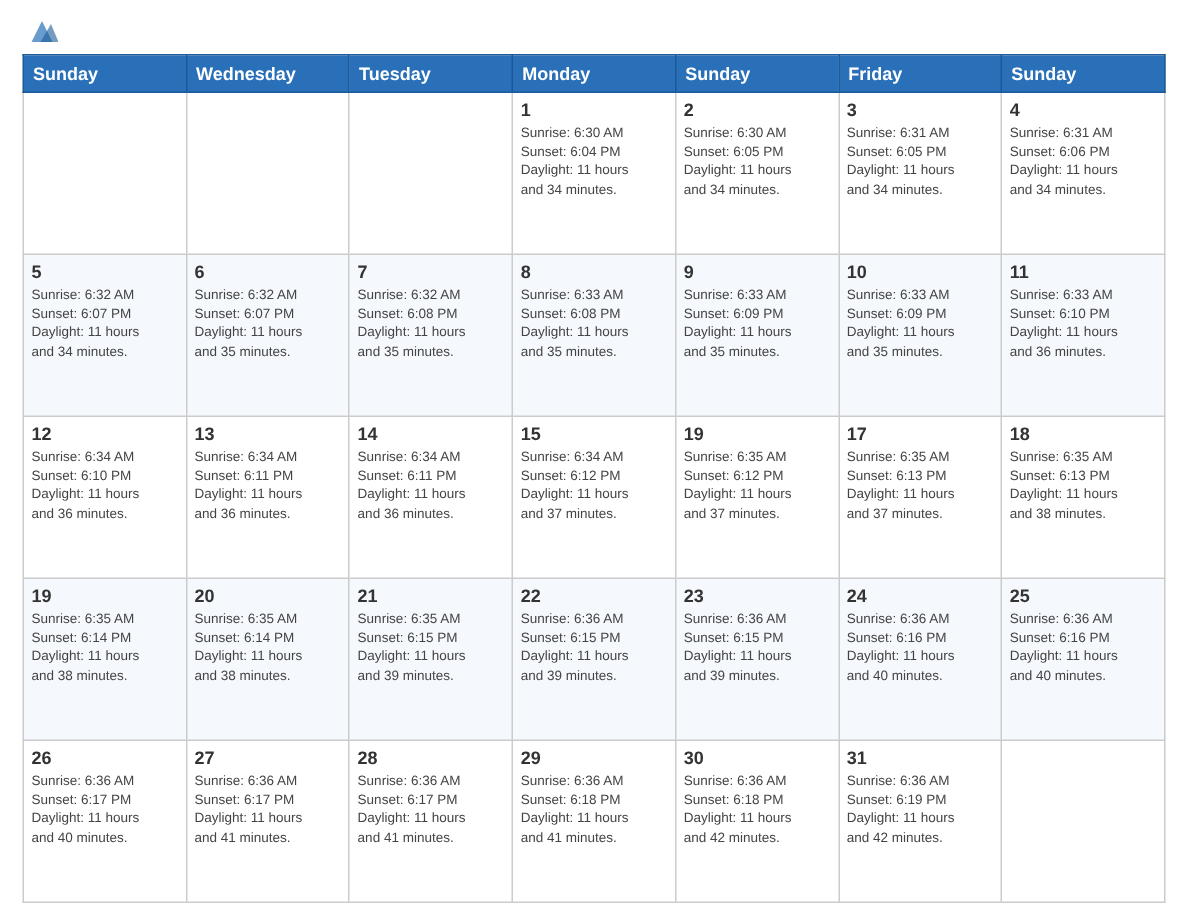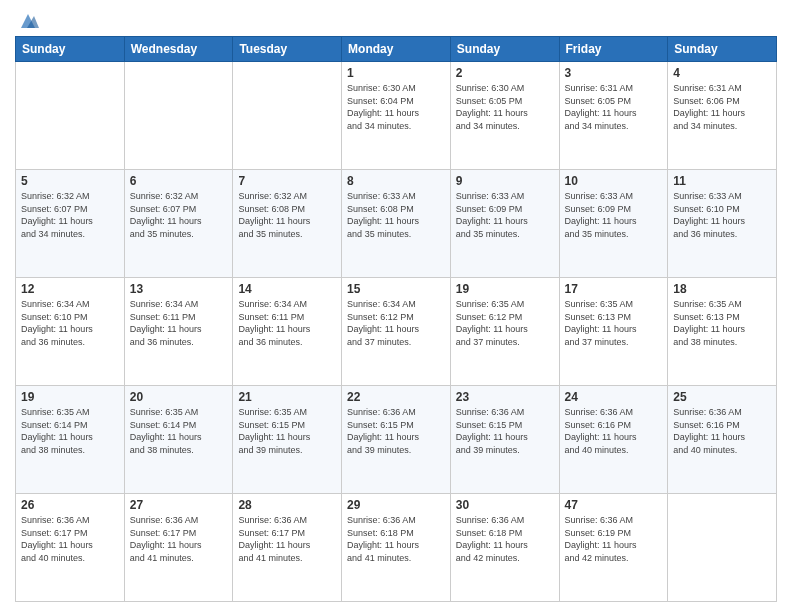--- a/index.html
+++ b/index.html
@@ -354,21 +354,21 @@
 and 41 minutes.</div>
           </td>
           <td>
             <span class="day-number">30</span>
             <div class="day-info" style="white-space: pre-line;">Sunrise: 6:36 AM
 Sunset: 6:18 PM
 Daylight: 11 hours
 and 42 minutes.</div>
           </td>
           <td>
-            <span class="day-number">47</span>
+            <span class="day-number">31</span>
             <div class="day-info" style="white-space: pre-line;">Sunrise: 6:36 AM
 Sunset: 6:19 PM
 Daylight: 11 hours
 and 42 minutes.</div>
           </td>
           <td class="empty-cell"></td>
         </tr>
       </tbody>
   </table>
 </div>

